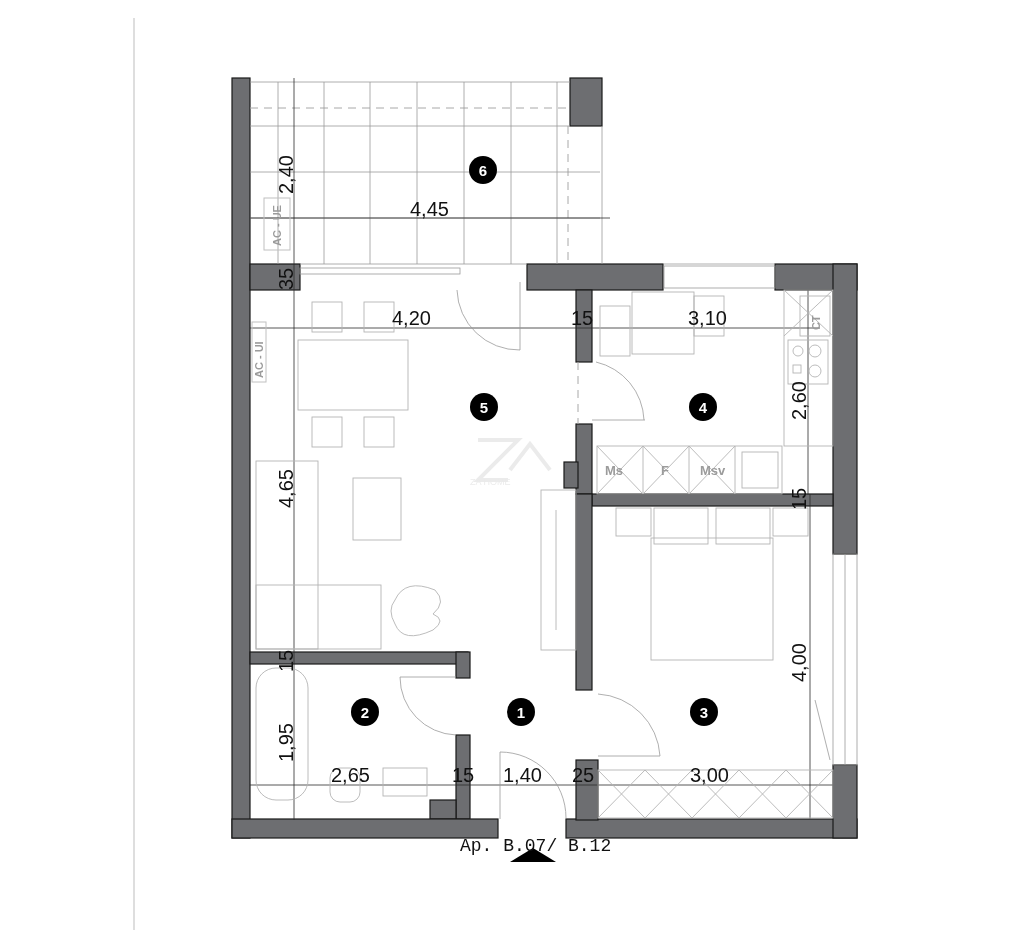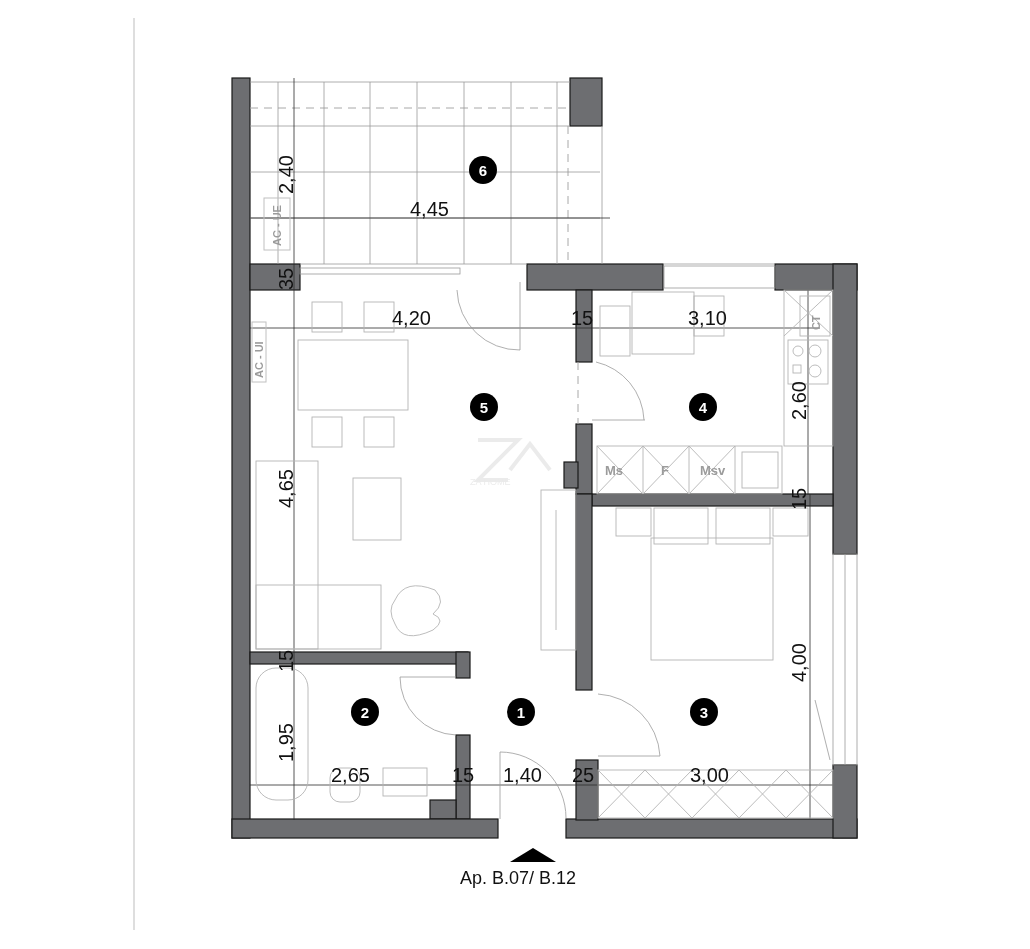--- a/index.html
+++ b/index.html
@@ -7,21 +7,21 @@
   svg { position:absolute; left:0; top:0; }
   .wall { fill:#6d6e71; stroke:#1a1a1a; stroke-width:1.2; }
   .thin { fill:none; stroke:#9a9a9a; stroke-width:0.8; }
   .furn { fill:none; stroke:#b4b4b4; stroke-width:0.9; }
   .dim { stroke:#2b2b2b; stroke-width:0.8; fill:none; }
   .dash { stroke:#a8a8a8; stroke-width:1; stroke-dasharray:8 6; fill:none; }
   .dimtxt { font-family:"Liberation Sans", sans-serif; font-size:20px; fill:#111; }
   .numtxt { font-family:"Liberation Sans", sans-serif; font-size:15px; font-weight:bold; fill:#fff; }
   .lbl { font-family:"Liberation Sans", sans-serif; font-size:13px; font-weight:bold; fill:#9b9b9b; }
   .tag { font-family:"Liberation Sans", sans-serif; font-size:11px; font-weight:bold; fill:#9b9b9b; }
-  .caption { position:absolute; left:460px; top:868px; font-size:18px; color:#111; font-family:Liberation Sans, sans-serif; }
+  .caption { position:absolute; left:460px; top:836px; font-size:18px; color:#111; font-family:Liberation Mono, monospace; }
 </style>
 </head>
 <body>
 
 <svg width="1030" height="949" viewBox="0 0 1030 949">
 
   <line x1="134" y1="18" x2="134" y2="930" stroke="#c8c8c8" stroke-width="1.2"></line>
 
   <g>
 

